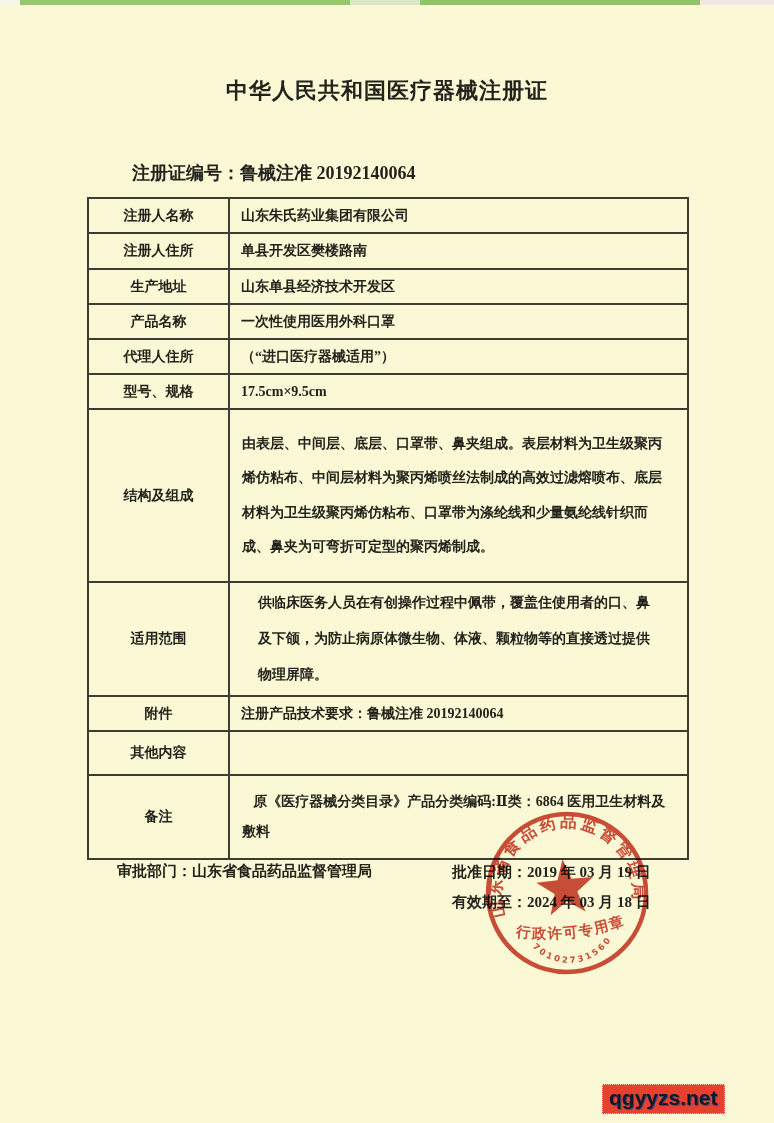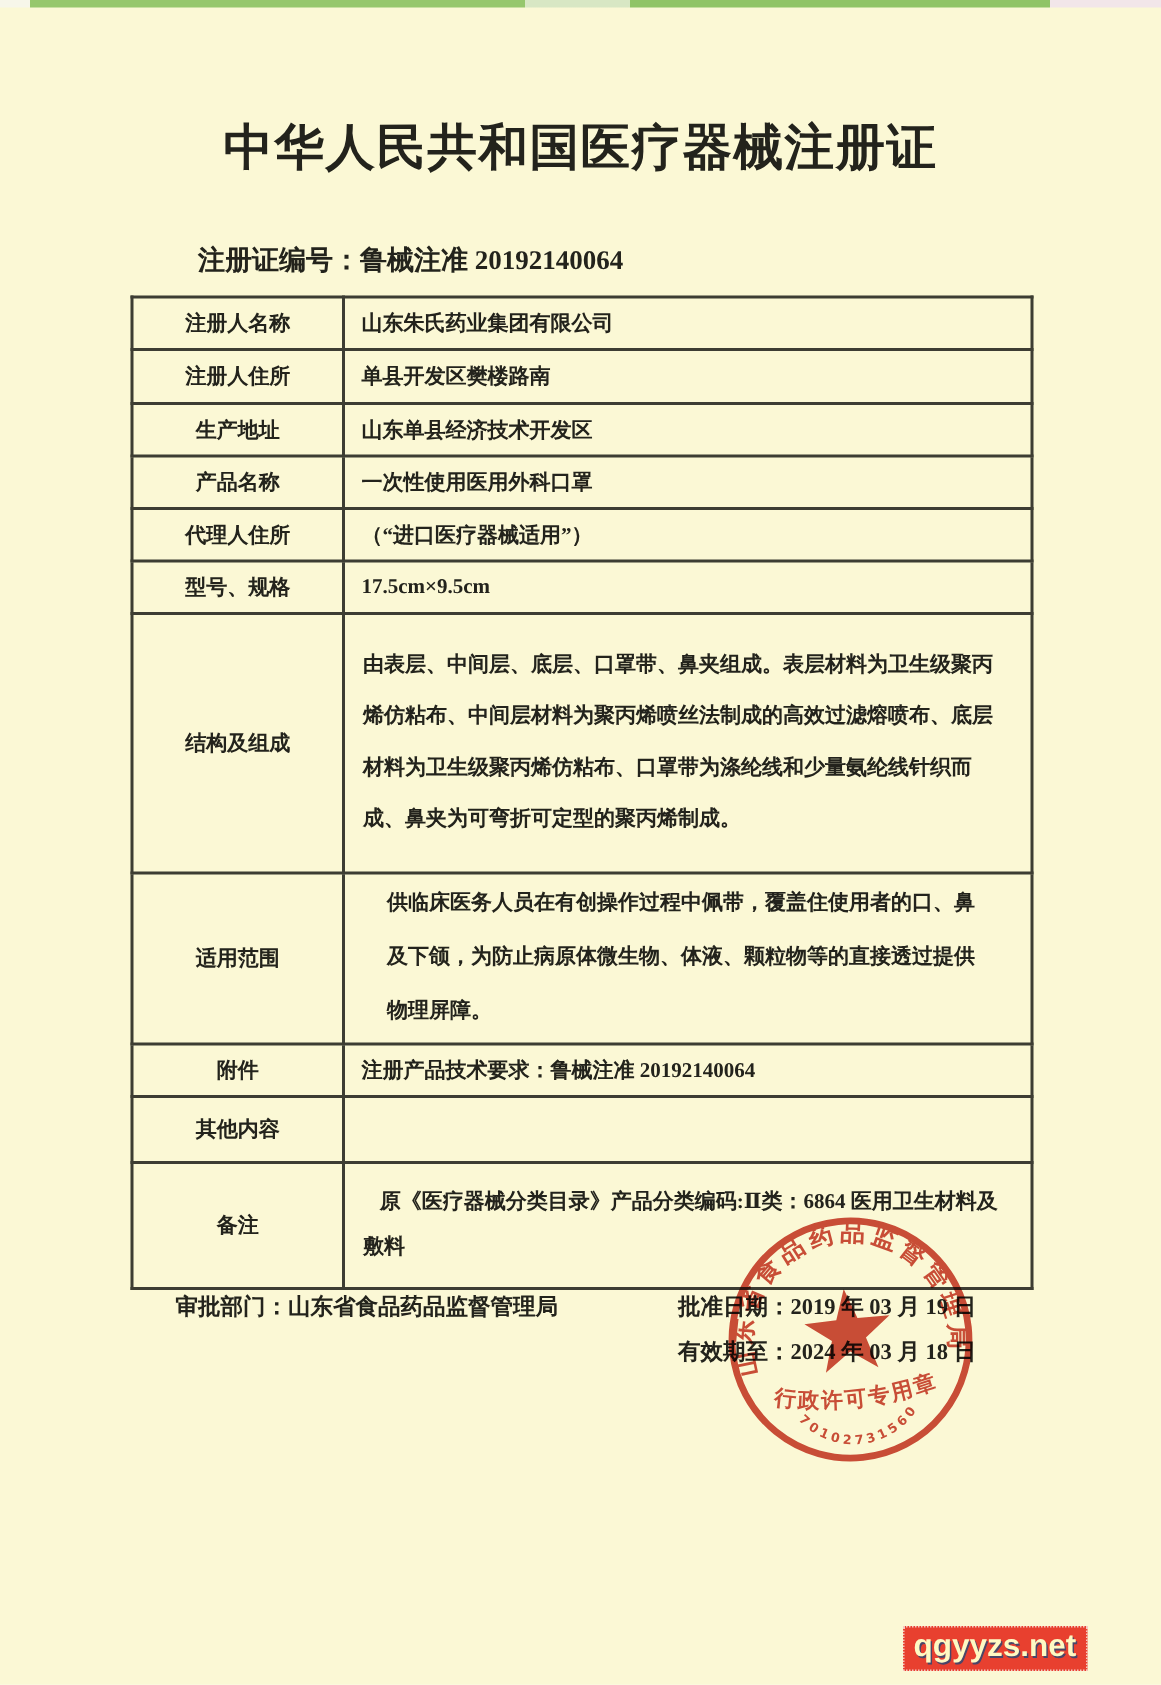--- a/index.html
+++ b/index.html
@@ -17,21 +17,21 @@
     background:linear-gradient(90deg,
       #f7f6ea 0,#f7f6ea 20px,
       #96c76d 20px,#96c76d 350px,
       #d8e7c4 350px,#d8e7c4 420px,
       #90c466 420px,#90c466 700px,
       #f2e6e9 700px,#f2e6e9 774px);
   }
 
   .title{
     position:absolute;top:76px;left:0;width:774px;
-    text-align:center;font-size:33px;font-weight:bold;letter-spacing:1px;
+    text-align:center;font-size:22px;font-weight:bold;letter-spacing:1px;
   }
 
   .cert-line{
     position:absolute;top:161px;left:132px;
     font-size:18px;font-weight:bold;white-space:nowrap;
   }
 
   table.cert{
     position:absolute;left:87px;top:197px;
     width:602px;border-collapse:collapse;table-layout:fixed;
@@ -64,21 +64,21 @@
 
   .stamp{
     position:absolute;left:481px;top:807px;width:172px;height:172px;
     transform:rotate(-6deg);
     mix-blend-mode:multiply;opacity:.9;
   }
 
   .watermark{
     position:absolute;left:602px;top:1084px;
     background:#e8402f;
-    color:#fef9c3;
+    color:#0f172a;
     font-family:"Liberation Sans","DejaVu Sans",sans-serif;
     font-size:21px;font-weight:bold;
     padding:1px 6px 3px 6px;letter-spacing:0;
     text-shadow:1px 1px 0 #4a4668;
     border:1px dotted #f6c9c2;
   }
 </style>
 </head>
 <body>
 

